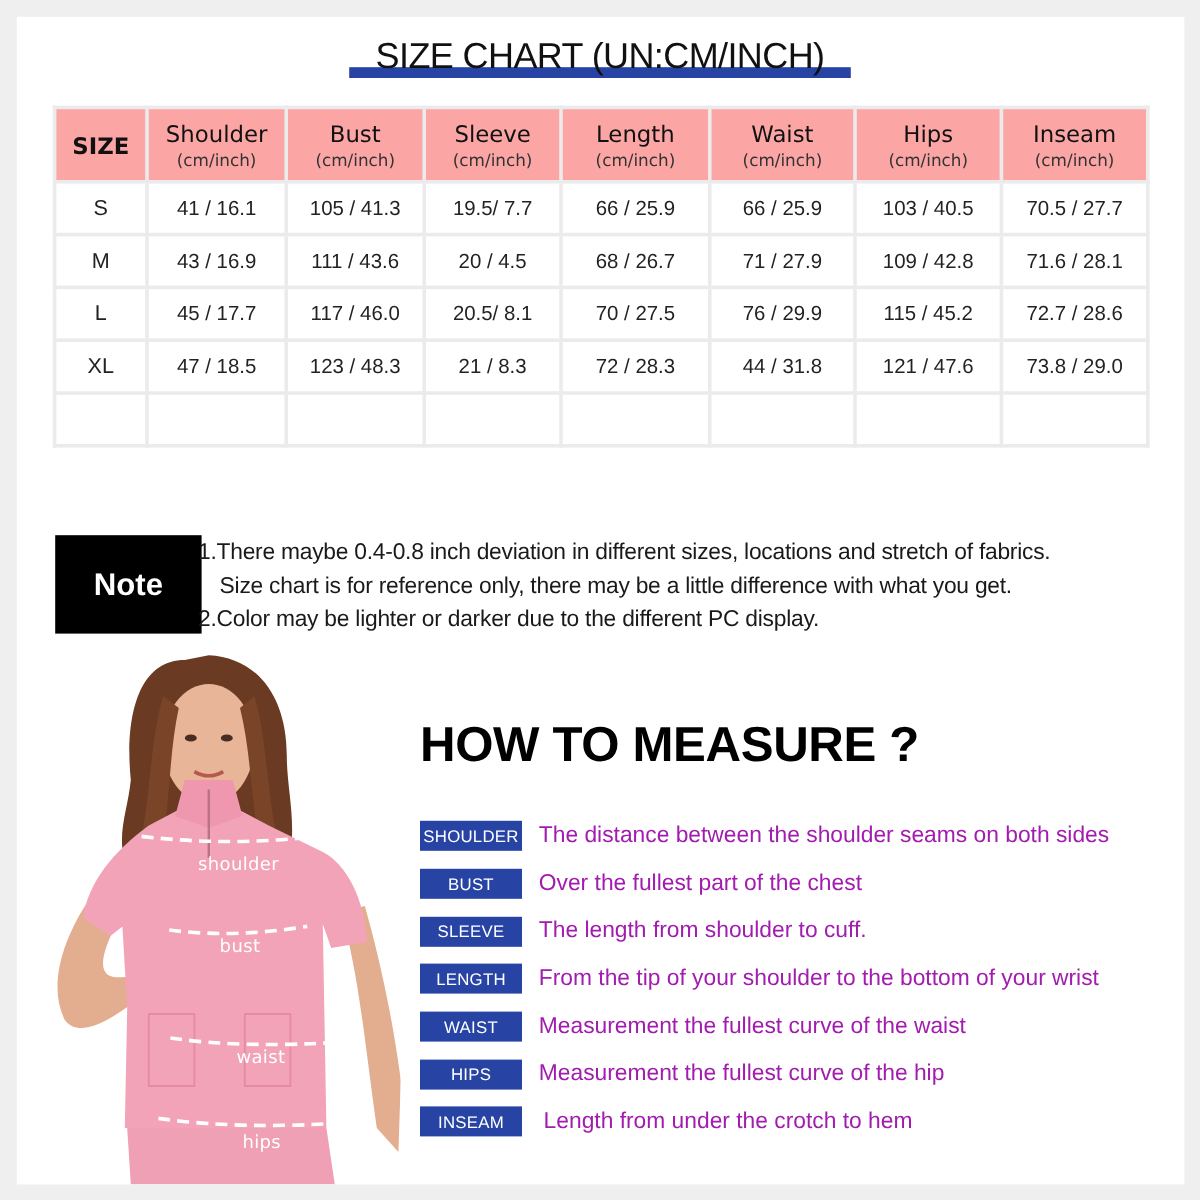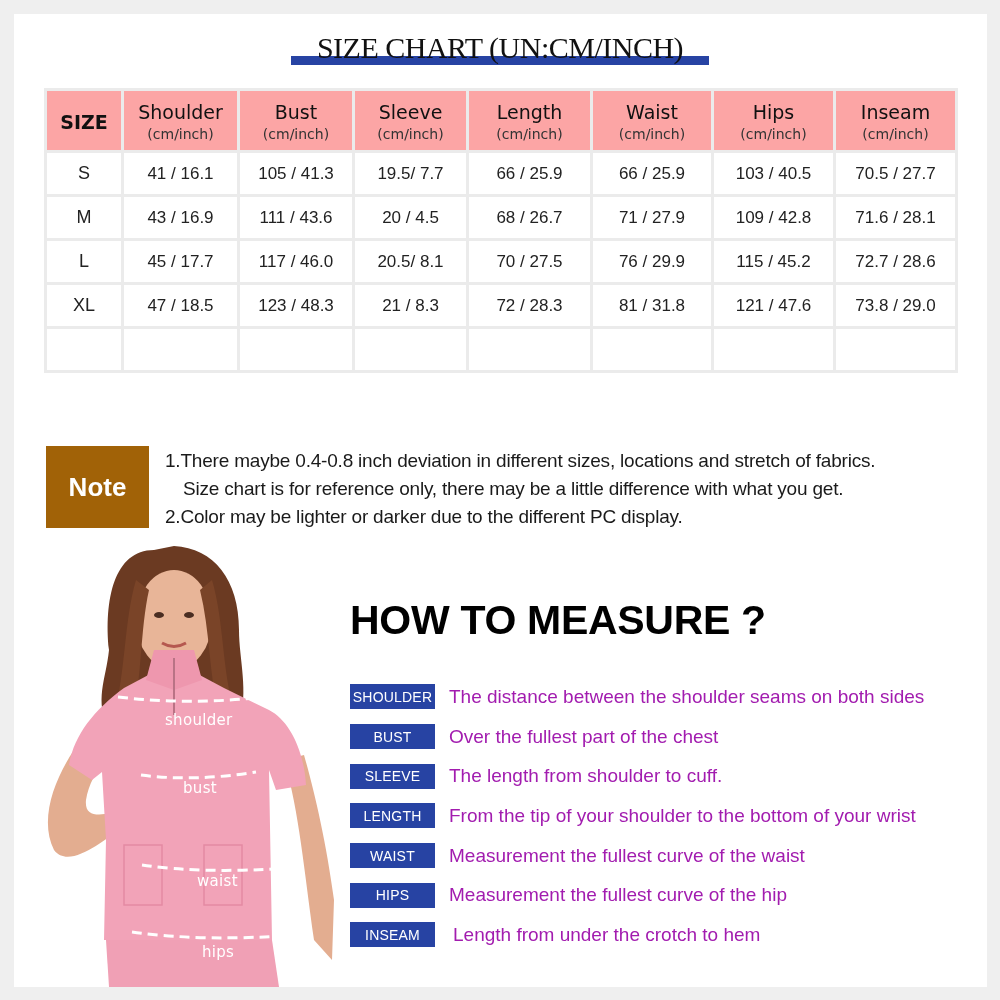--- a/index.html
+++ b/index.html
@@ -3,34 +3,34 @@
 <meta charset="utf-8">
 <style>
   * { box-sizing: border-box; margin: 0; padding: 0; }
   html, body { width: 1000px; height: 1000px; background: #efefef; overflow: hidden; }
   body { position: relative; font-family: "DejaVu Sans", "Liberation Sans", sans-serif; color: #1a1a1a; }
   .panel { position: absolute; left: 14px; top: 14px; width: 973px; height: 973px; background: #ffffff; }
 
   
   .title-wrap { position: absolute; left: 291px; top: 30px; width: 418px; height: 40px; }
   .title-bar { position: absolute; left: 0; right: 0; top: 26px; height: 9px; background: #2743a3; }
-  .title-text { position: absolute; left: 0; right: 0; top: 0; text-align: center; font-size: 30px; font-weight: 400; letter-spacing: -0.5px; color: #111; line-height: 36px; font-family: Liberation Serif, serif; }
+  .title-text { position: absolute; left: 0; right: 0; top: 0; text-align: center; font-size: 30px; font-weight: 400; letter-spacing: -0.5px; color: #111; line-height: 36px; font-family: Liberation Sans, sans-serif; }
 
   
   .size-table { position: absolute; left: 44px; top: 88px; width: 911px; border-collapse: collapse; table-layout: fixed; border: 3px solid #ebebeb; }
   .size-table th, .size-table td { border: 3px solid #ebebeb; text-align: center; vertical-align: middle; }
   .size-table th { background: #fca5a5; height: 62px; padding-top: 2px; }
   .size-table td { height: 44px; font-size: 17px; color: #222; font-family: "Liberation Sans", sans-serif; }
   .th-main { display: block; font-size: 19px; font-weight: 400; color: #111; line-height: 22px; }
   .th-sub { display: block; font-size: 14px; font-weight: 400; color: #333; line-height: 18px; margin-top: 2px; }
   .th-size { font-size: 19px; font-weight: 700; color: #111; }
   .size-table td.size-cell { font-size: 18px; }
 
   
-  .note-badge { position: absolute; left: 46px; top: 446px; width: 103px; height: 82px; background: #a16207; color: #fff; display: flex; align-items: center; justify-content: center; font-size: 26px; font-weight: 700; font-family: "Liberation Sans", sans-serif; }
+  .note-badge { position: absolute; left: 46px; top: 446px; width: 122px; height: 82px; background: #000000; color: #fff; display: flex; align-items: center; justify-content: center; font-size: 26px; font-weight: 700; font-family: "Liberation Sans", sans-serif; }
   .note-text { position: absolute; left: 165px; top: 447px; width: 800px; font-family: "Liberation Sans", sans-serif; font-size: 19px; color: #1a1a1a; line-height: 28px; letter-spacing: -0.2px; }
   .note-line.indent { padding-left: 18px; }
 
   
   .figure { position: absolute; left: 14px; top: 540px; width: 320px; height: 447px; overflow: hidden; }
   .figure svg { width: 100%; height: 100%; display: block; }
   .fig-label { position: absolute; color: #fff; font-size: 15px; font-family: "DejaVu Sans", sans-serif; letter-spacing: 0.3px; }
 
   
   .htm-title { position: absolute; left: 350px; top: 597px; font-size: 41px; font-weight: 700; color: #000; font-family: "Liberation Sans", sans-serif; letter-spacing: -0.3px; text-align: center; }
@@ -124,21 +124,21 @@
       <td>76 / 29.9</td>
       <td>115  / 45.2</td>
       <td>72.7 / 28.6</td>
     </tr>
     <tr>
       <td class="size-cell">XL</td>
       <td>47 / 18.5</td>
       <td>123 / 48.3</td>
       <td>21  / 8.3</td>
       <td>72  / 28.3</td>
-      <td>81 / 31.8</td>
+      <td>44 / 31.8</td>
       <td>121  / 47.6</td>
       <td>73.8 / 29.0</td>
     </tr>
     <tr>
       <td class="size-cell"></td>
       <td></td>
       <td></td>
       <td></td>
       <td></td>
       <td></td>

